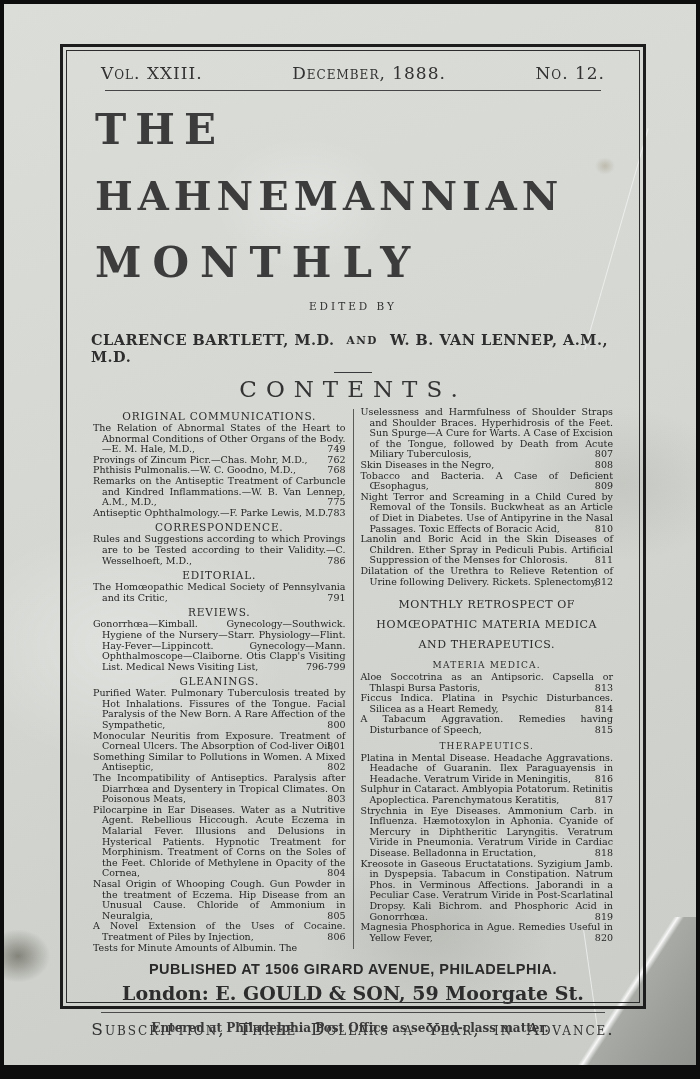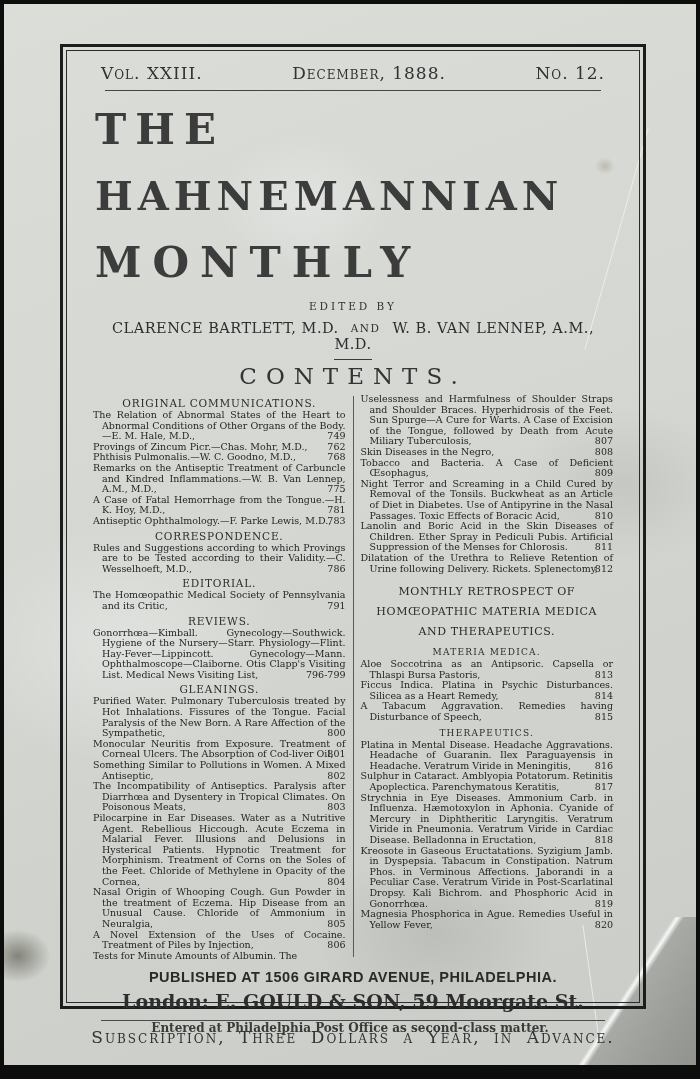--- a/index.html
+++ b/index.html
@@ -48,21 +48,21 @@
     display:flex;justify-content:space-between;align-items:baseline;
     padding:4px 10px 0;font-size:17px;font-variant:small-caps;
     letter-spacing:1px;color:#333;
   }
   .rule{border:none;border-top:1px solid#454545;margin:7px 14px 2px;}
   .title{ text-align:left;color:#3c3c3c;font-weight:bold;margin:4px;}
   .t1{font-size:42px;line-height:1;letter-spacing:9px;margin-top:12px;}
   .t2{font-size:40px;line-height:1;letter-spacing:5px;margin-top:25px;}
   .t3{font-size:42px;line-height:1;letter-spacing:11px;margin-top:26px;}
   .edited{ text-align:center;font-size:10.5px;letter-spacing:3px;margin-top:12px;color:#333;}
-  .editors{ text-align:center;font-size:14.5px;margin-top:8px;letter-spacing:0.5px;color:#2e2e2e;}
+  .editors{ text-align:left;font-size:14.5px;margin-top:19px;letter-spacing:0.5px;color:#2e2e2e;font-weight:bold;}
   .and-label{font-size:10.5px;letter-spacing:1.5px;margin:0 12px;vertical-align:1px;}
   .short-rule{width:38px;border:none;border-top:1.5px solid #3a3a3a;margin:7px auto 2px;}
   .contents-h{
     text-align:center;font-size:23px;font-weight:normal;letter-spacing:9px;
     margin:1px 0 5px;color:#343434;
   }
   .columns{display:flex;flex:1;padding:0 2px;}
   .col{flex:1;min-width:0;}
   .col-divider{width:1px;background:#5a5a58;margin:2px 7px 4px;}
   .sec{ text-align:center;font-size:10.5px;letter-spacing:0.8px;margin:3px 0 1px;color:#2d2d2d;}
@@ -127,21 +127,20 @@
 
         <div class="contents-h">CONTENTS.</div>
 
         <div class="columns">
           <div class="col" id="col-left">
               <div class="sec">ORIGINAL COMMUNICATIONS.</div>
               <div class="entry"><span>The Relation of Abnormal States of the Heart to Abnormal Conditions of Other Organs of the Body.—E. M. Hale, M.D.,</span><span class="pg">749</span></div>
               <div class="entry"><span>Provings of Zincum Picr.—Chas. Mohr, M.D.,</span><span class="pg">762</span></div>
               <div class="entry"><span>Phthisis Pulmonalis.—W. C. Goodno, M.D.,</span><span class="pg">768</span></div>
               <div class="entry"><span>Remarks on the Antiseptic Treatment of Carbuncle and Kindred Inflammations.—W. B. Van Lennep, A.M., M.D.,</span><span class="pg">775</span></div>
-              <div class="entry"><span>A Case of Fatal Hemorrhage from the Tongue.—H. K. Hoy, M.D.,</span><span class="pg">781</span></div>
               <div class="entry"><span>Antiseptic Ophthalmology.—F. Parke Lewis, M.D.,</span><span class="pg">783</span></div>
               <div class="sec">CORRESPONDENCE.</div>
               <div class="entry"><span>Rules and Suggestions according to which Provings are to be Tested according to their Validity.—C. Wesselhoeft, M.D.,</span><span class="pg">786</span></div>
               <div class="sec">EDITORIAL.</div>
               <div class="entry"><span>The Homœopathic Medical Society of Pennsylvania and its Critic,</span><span class="pg">791</span></div>
               <div class="sec">REVIEWS.</div>
               <div class="entry"><span>Gonorrhœa—Kimball. Gynecology—Southwick. Hygiene of the Nursery—Starr. Physiology—Flint. Hay-Fever—Lippincott. Gynecology—Mann. Ophthalmoscope—Claiborne. Otis Clapp's Visiting List. Medical News Visiting List,</span><span class="pg">796-799</span></div>
               <div class="sec">GLEANINGS.</div>
               <div class="entry"><span>Purified Water. Pulmonary Tuberculosis treated by Hot Inhalations. Fissures of the Tongue. Facial Paralysis of the New Born. A Rare Affection of the Sympathetic,</span><span class="pg">800</span></div>
               <div class="entry"><span>Monocular Neuritis from Exposure. Treatment of Corneal Ulcers. The Absorption of Cod-liver Oil,</span><span class="pg">801</span></div>

